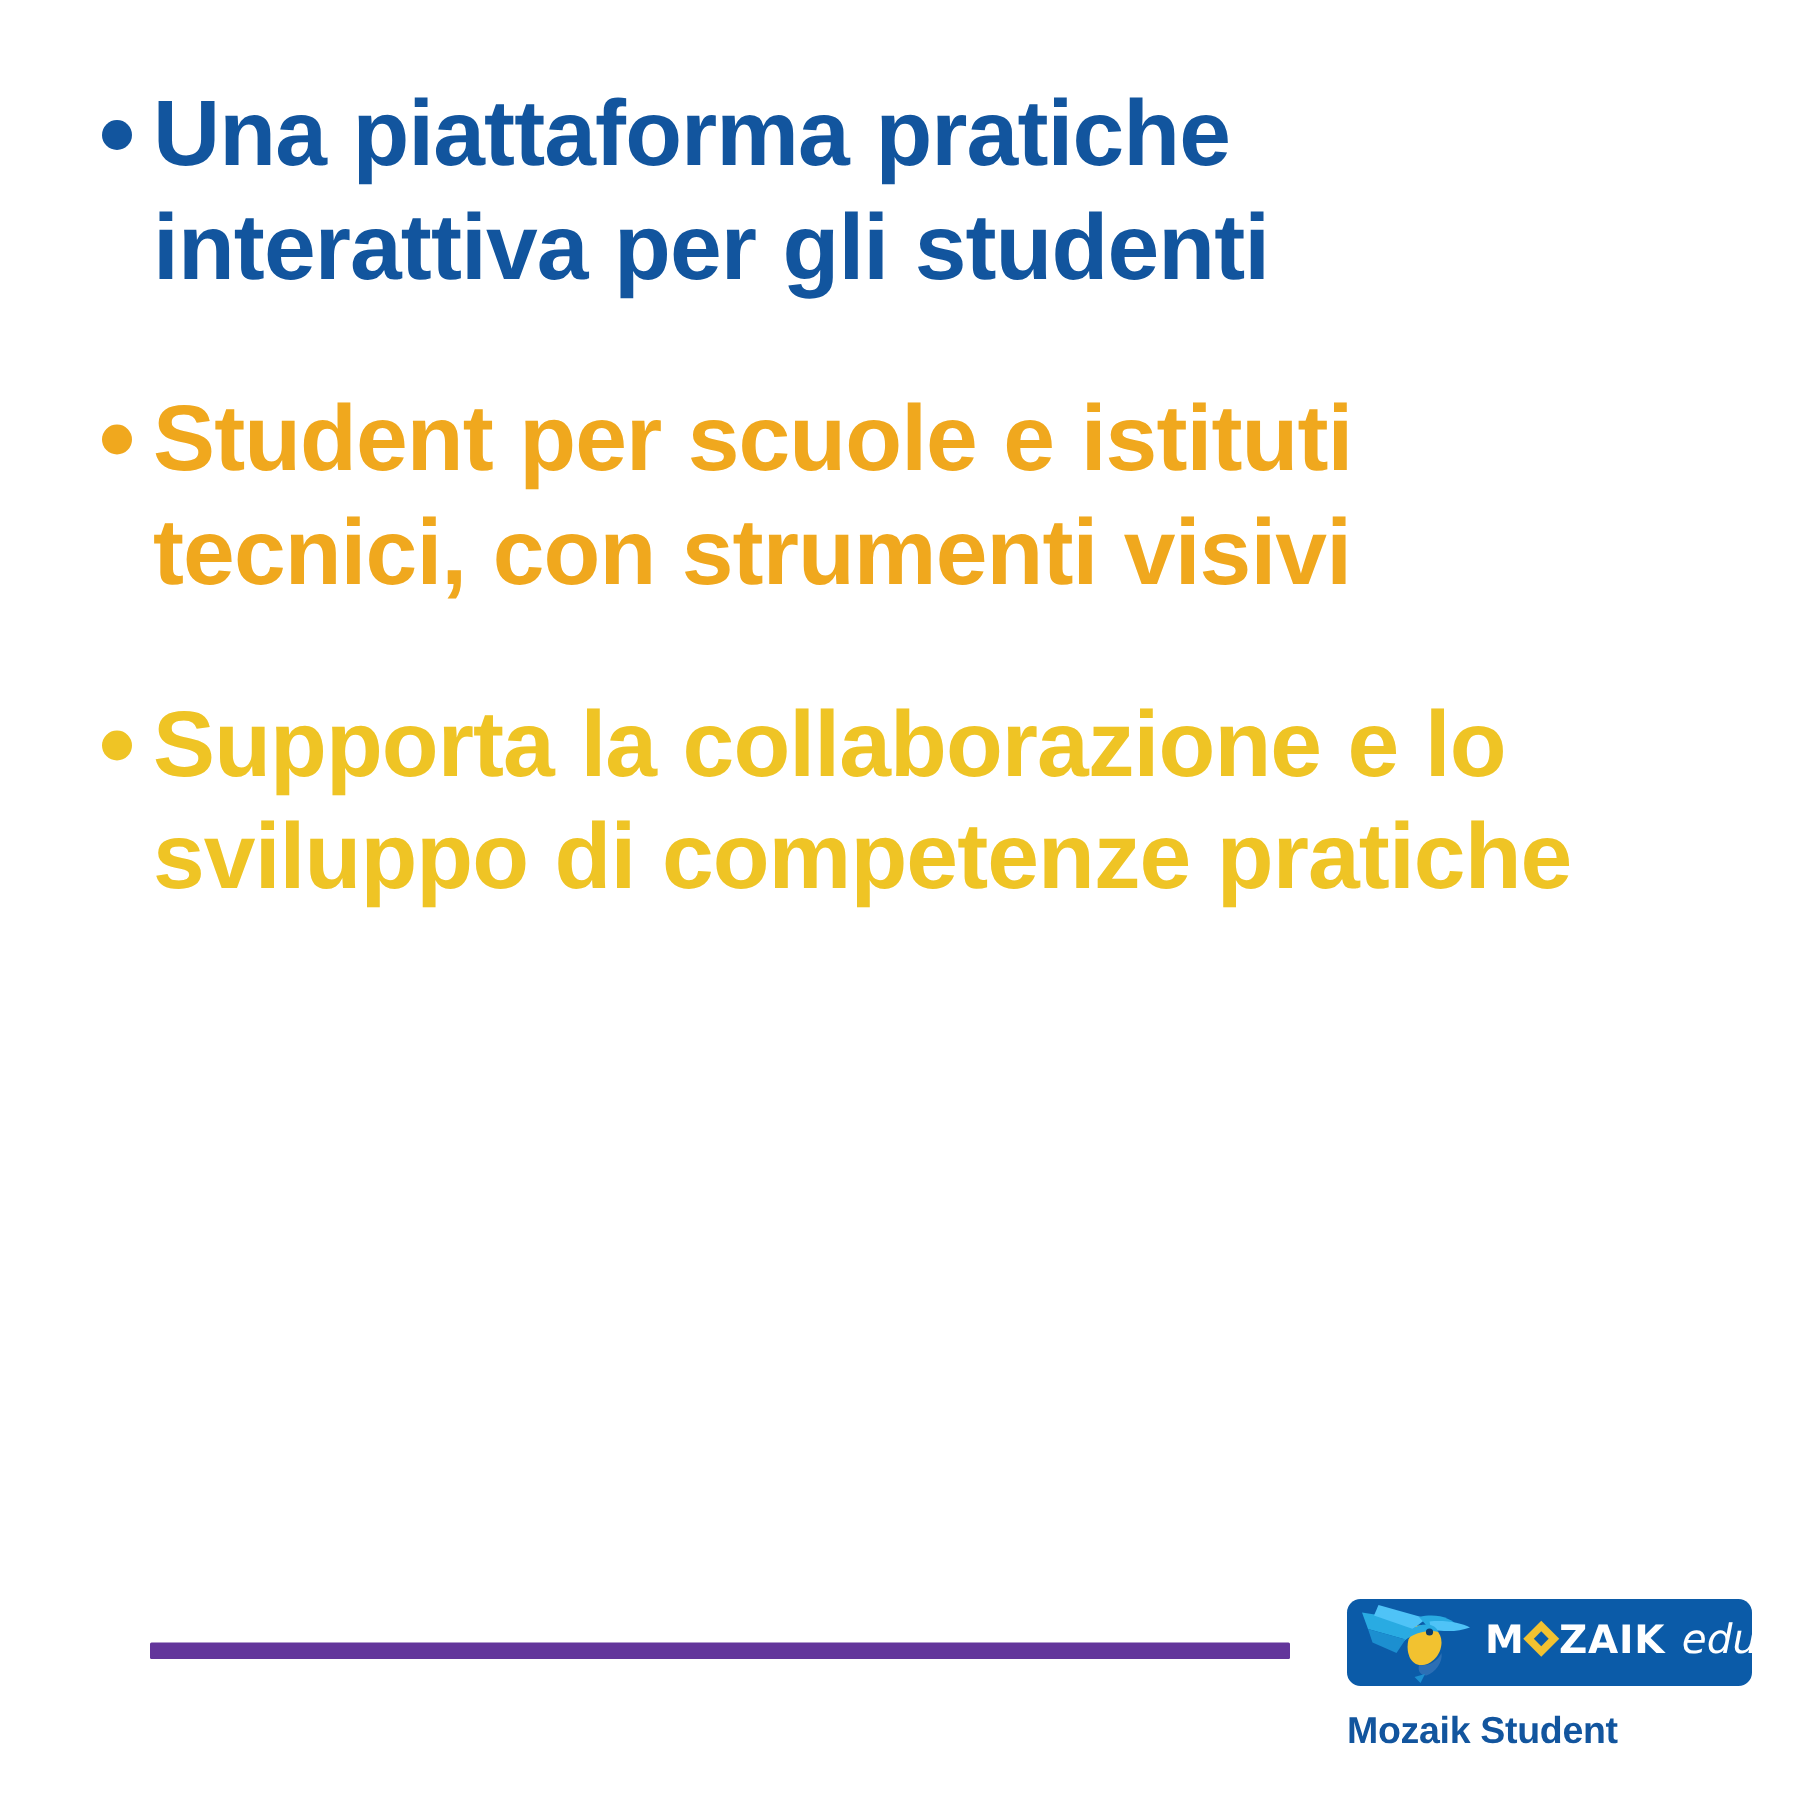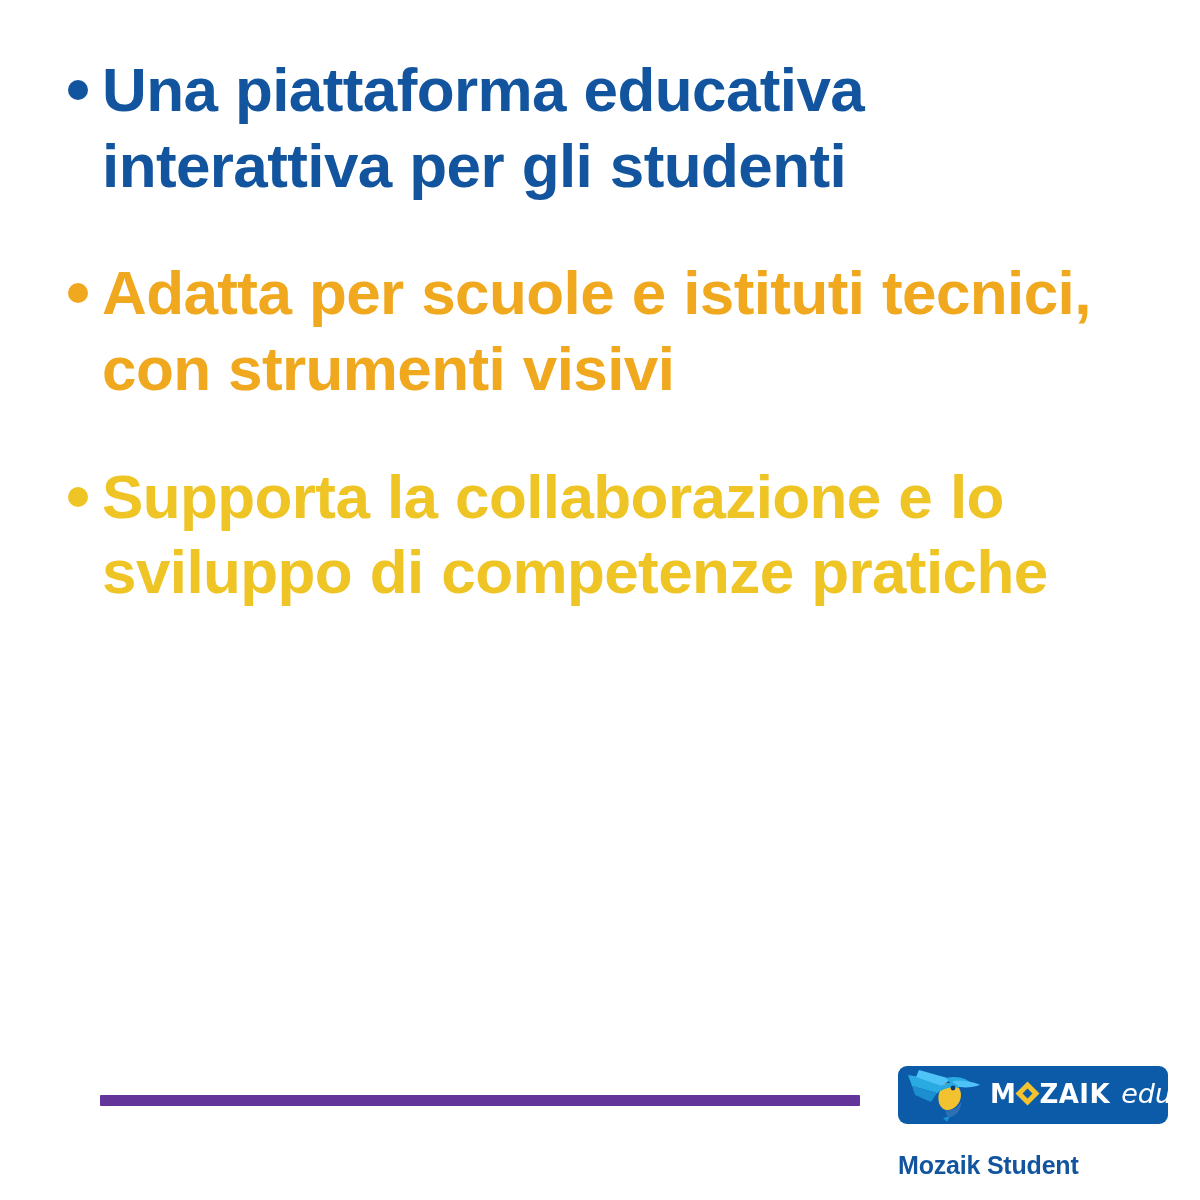--- a/index.html
+++ b/index.html
@@ -125,44 +125,44 @@
   .wm-education {
     font-family: "DejaVu Sans", sans-serif;
     font-style: italic;
     font-size: 27px;
     color: #ffffff;
     margin-left: 11px;
     line-height: 1;
   }
 
   .brand-caption {
-    margin-top: 27px;
+    margin-top: 16px;
     text-align: left;
     font-family: "Liberation Sans", sans-serif;
     font-weight: bold;
     font-size: 25px;
     letter-spacing: -0.2px;
   }
 </style>
 </head>
 <body>
 
 <div class="slide">
 
   <div class="bullet-list">
 
     <div class="bullet-item item-0">
       <span class="bullet-dot" style="background:#12559E"></span>
-      <span class="bullet-text" style="color:#12559E">Una piattaforma educativa interattiva per gli studenti</span>
+      <span class="bullet-text" style="color:#12559E">Una piattaforma pratiche interattiva per gli studenti</span>
     </div>
 
 
     <div class="bullet-item item-2">
       <span class="bullet-dot" style="background:#F0A81E"></span>
-      <span class="bullet-text" style="color:#F0A81E">Adatta per scuole e istituti tecnici, con strumenti visivi</span>
+      <span class="bullet-text" style="color:#F0A81E">Student per scuole e istituti tecnici, con strumenti visivi</span>
     </div>
 
     <div class="bullet-item item-3">
       <span class="bullet-dot" style="background:#EFC425"></span>
       <span class="bullet-text" style="color:#EFC425">Supporta la collaborazione e lo sviluppo di competenze pratiche</span>
     </div>
 
   </div>
 
   <div class="divider" style="background:#63359B"></div>

